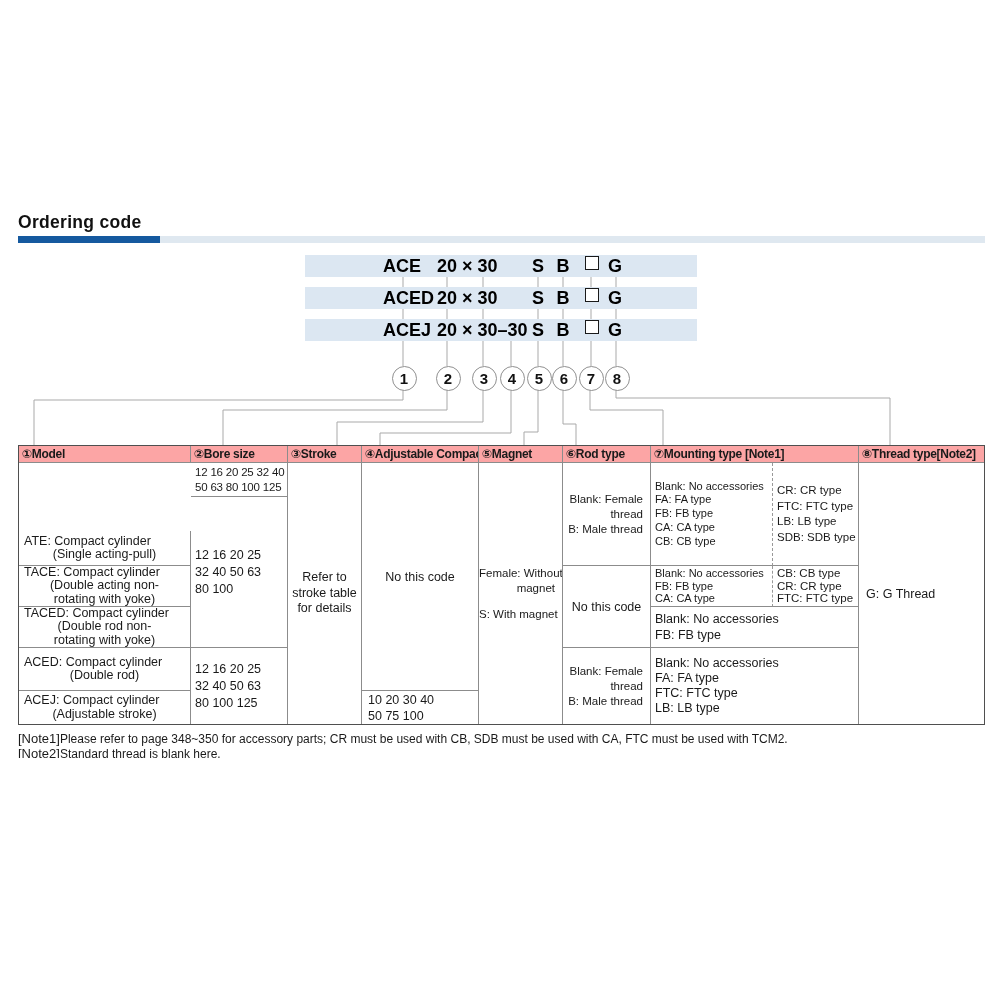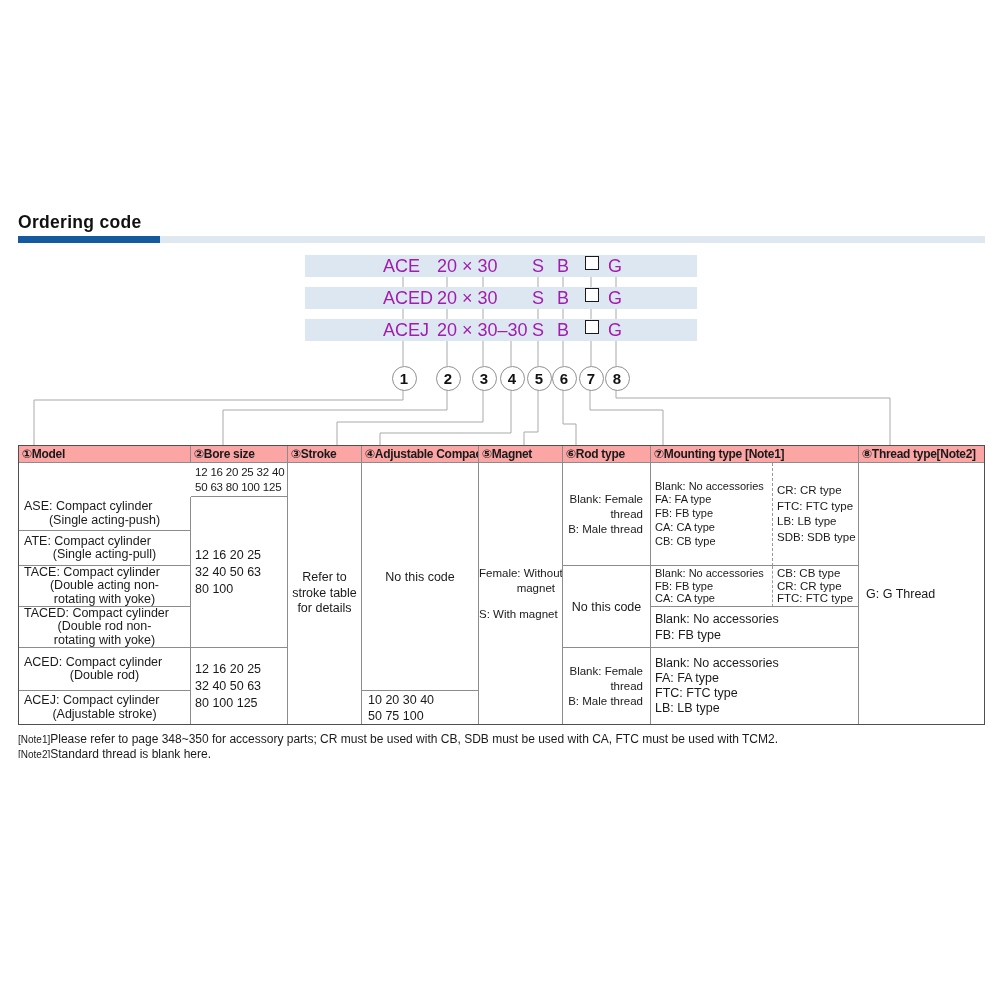--- a/index.html
+++ b/index.html
@@ -7,21 +7,21 @@
     position:relative;width:1000px;height:758px;background:#ffffff;
     font-family:"Liberation Sans","DejaVu Sans",sans-serif;color:#1a1a1a;overflow:hidden;
   }
   
   #page-title{position:absolute;left:18px;top:212px;font-size:17.5px;font-weight:bold;letter-spacing:.3px;color:#111;}
   .rule{position:absolute;top:236px;height:7px;}
   #rule-dark{left:18px;width:142px;background:#15599f;}
   #rule-light{left:160px;width:825px;background:#dfe8f0;}
   
   .code-bar{position:absolute;left:305px;width:392px;height:22px;background:#dce7f2;}
-  .code-bar span{position:absolute;top:1px;font-size:18px;font-weight:normal;white-space:nowrap;color:#a21caf;}
+  .code-bar span{position:absolute;top:1px;font-size:18px;font-weight:bold;white-space:nowrap;color:#000000;}
   .cb-model{left:78px;}
   .cb-size{left:132px;}
   .cb-s{left:233px;transform:translateX(-50%);}
   .cb-b{left:258px;transform:translateX(-50%);}
   .cb-g{left:310px;transform:translateX(-50%);}
   .cb-square{position:absolute;left:280px;top:4px;width:12px;height:12px;border:1.5px solid #1a1a1a;background:#fff;}
   
   .pos-circle{position:absolute;top:366px;width:23px;height:23px;border:1px solid #909090;border-radius:50%;
     background:#fff;display:flex;align-items:center;justify-content:center;font-size:15px;font-weight:bold;color:#111;}
   
@@ -53,21 +53,21 @@
   .m-sm{font-size:11px;line-height:13.8px;}
   .m-sm2{font-size:11px;line-height:12.8px;}
   .m-rt{font-size:11.5px;line-height:15.5px;}
   .m-rt2{font-size:11.5px;line-height:12.8px;}
   .m-lg{font-size:12.5px;line-height:16px;}
   .m-lg2{font-size:12.5px;line-height:15px;}
   .thread-cell{font-size:12.5px;}
   .thread-cell .ln{padding-left:7px;}
   
   .note-line{position:absolute;left:18px;white-space:nowrap;}
-  .note-tag{font-size:10px;color:#1a1a1a;}
+  .note-tag{font-size:13px;color:#1a1a1a;}
   .note-text{font-size:12px;color:#1a1a1a;}
 </style>
 </head>
 <body>
 
 <div id="canvas">
 
   <div id="page-title">Ordering code</div>
   <div id="rule-dark" class="rule"></div>
   <div id="rule-light" class="rule"></div>
@@ -146,24 +146,20 @@
     <div class="cell hdr br bb" style="left:544px;top:0;width:88px;height:17px;">
         <div class="ln">⑥Rod type</div>
       </div>
     <div class="cell hdr br bb" style="left:632px;top:0;width:208px;height:17px;">
         <div class="ln">⑦Mounting type [Note1]</div>
       </div>
     <div class="cell hdr bb" style="left:840px;top:0;width:125px;height:17px;">
         <div class="ln">⑧Thread type[Note2]</div>
       </div>
 
-    <div class="cell model-cell br bb" style="left:0;top:51px;width:172px;height:34px;">
-        <div class="ln">ASE: Compact cylinder</div>
-        <div class="ln">(Single acting-push)</div>
-      </div>
     <div class="cell model-cell br bb" style="left:0;top:85px;width:172px;height:35px;">
         <div class="ln">ATE: Compact cylinder</div>
         <div class="ln">(Single acting-pull)</div>
       </div>
     <div class="cell model-cell br bb" style="left:0;top:120px;width:172px;height:41px;">
         <div class="ln">TACE: Compact cylinder</div>
         <div class="ln">(Double acting non-</div>
         <div class="ln">rotating with yoke)</div>
       </div>
     <div class="cell model-cell br bb" style="left:0;top:161px;width:172px;height:41px;">

